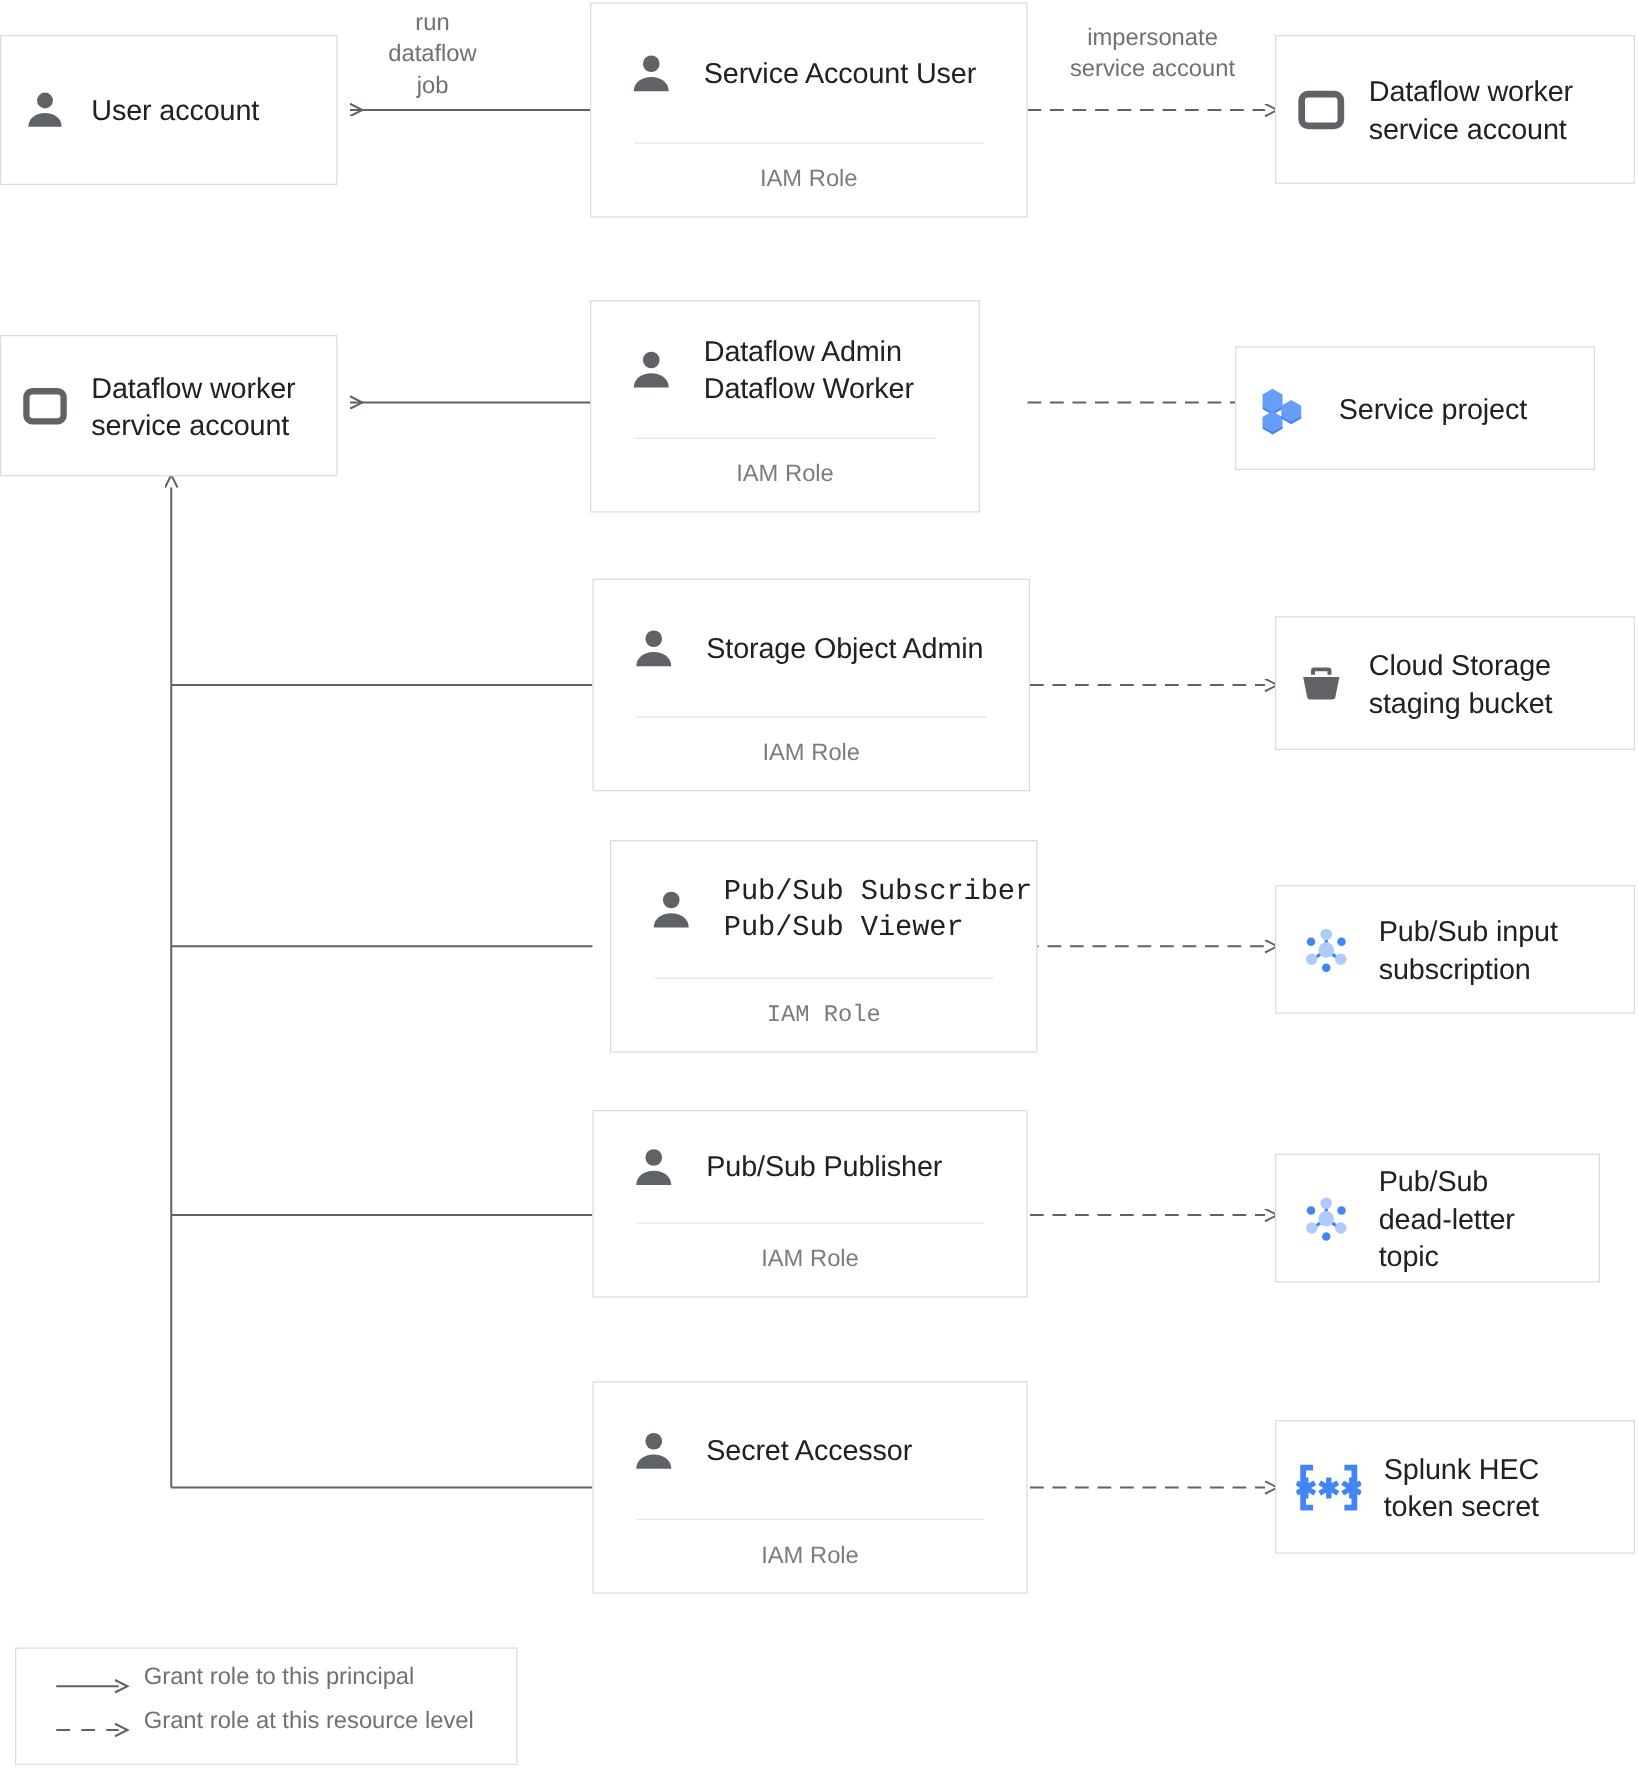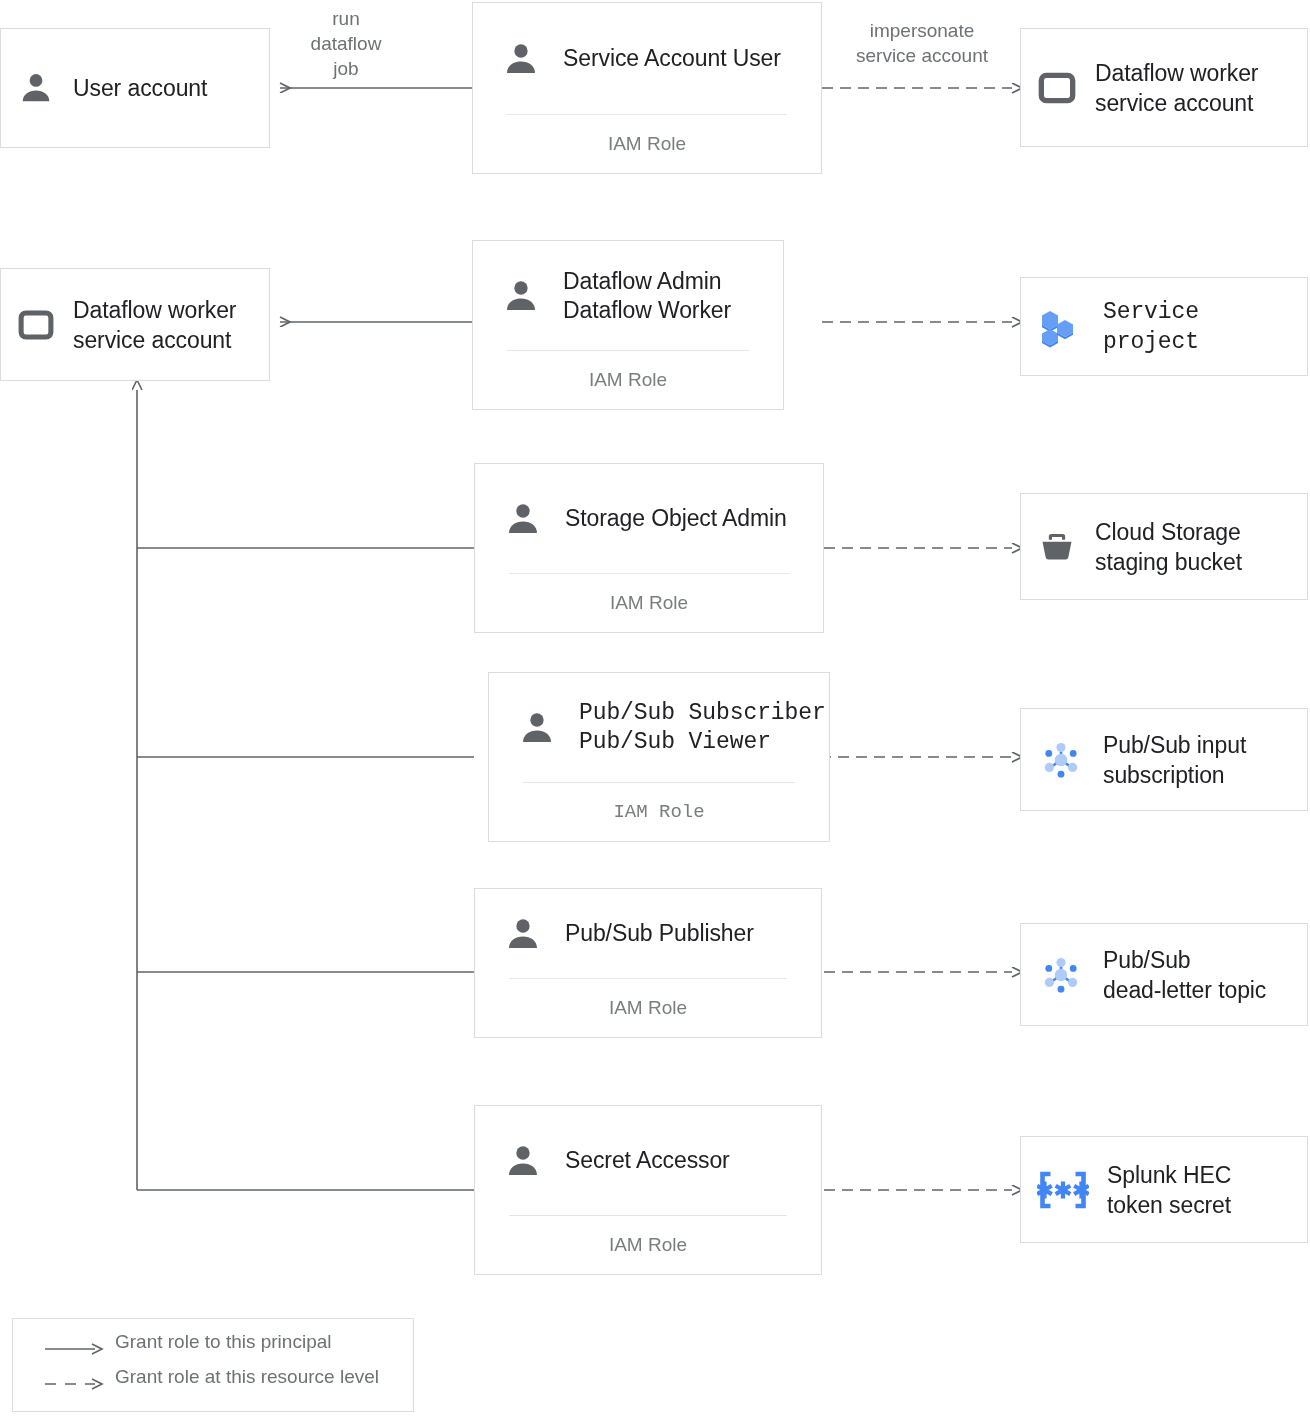--- a/index.html
+++ b/index.html
@@ -323,21 +323,21 @@
       <svg width="40" height="40" viewBox="0 0 24 24" aria-hidden="true">
         <rect x="2.6" y="4.4" width="18.8" height="15.2" rx="3.0" ry="3.0" fill="none" stroke="#5f6368" stroke-width="3.2"></rect>
       </svg>
     </span>
     <span class="lbl">
       <span>Dataflow worker</span><br>
       <span>service account</span>
     </span>
   </div>
 
-  <div class="box entity" style="left:1020px; top:277px; width:288px; height:99px;font-family:Liberation Mono, monospace;">
+  <div class="box entity" style="left:988px; top:277px; width:288px; height:99px;">
     <span class="ico">
       <svg width="48" height="48" viewBox="0 0 48 48" aria-hidden="true">
 
         <g transform="translate(5,8)">
           <polygon points="8,0 16,4.6 16,13.8 8,18.4 0,13.8 0,4.6" fill="#669df6"></polygon>
           <polygon points="8,18.4 16,13.8 16,16.2 8,20.8 0,16.2 0,13.8" fill="#4285f4"></polygon>
         </g>
 
         <g transform="translate(5,26)">
           <polygon points="8,0 16,4.6 16,11.6 8,16.2 0,11.6 0,4.6" fill="#669df6"></polygon>
@@ -384,21 +384,21 @@
         <circle cx="36.2" cy="17.4" r="3.4" fill="#4285f4"></circle>
         <circle cx="24" cy="38.2" r="3.4" fill="#4285f4"></circle>
       </svg>
     </span>
     <span class="lbl">
       <span>Pub/Sub input</span><br>
       <span>subscription</span>
     </span>
   </div>
 
-  <div class="box entity" style="left:1020px; top:923px; width:288px; height:103px;">
+  <div class="box entity" style="left:1020px; top:923px; width:260px; height:103px;">
     <span class="ico">
       <svg width="48" height="48" viewBox="0 0 48 48" aria-hidden="true">
         <g stroke="#4285f4" stroke-width="2.6" fill="none">
           <line x1="24" y1="13" x2="24" y2="24"></line>
           <line x1="24" y1="24" x2="14" y2="31"></line>
           <line x1="24" y1="24" x2="34" y2="31"></line>
         </g>
         <circle cx="24" cy="24" r="6.2" fill="#aecbfa"></circle>
         <circle cx="24" cy="11.5" r="4.6" fill="#aecbfa"></circle>
         <circle cx="12.4" cy="31.4" r="4.6" fill="#aecbfa"></circle>

